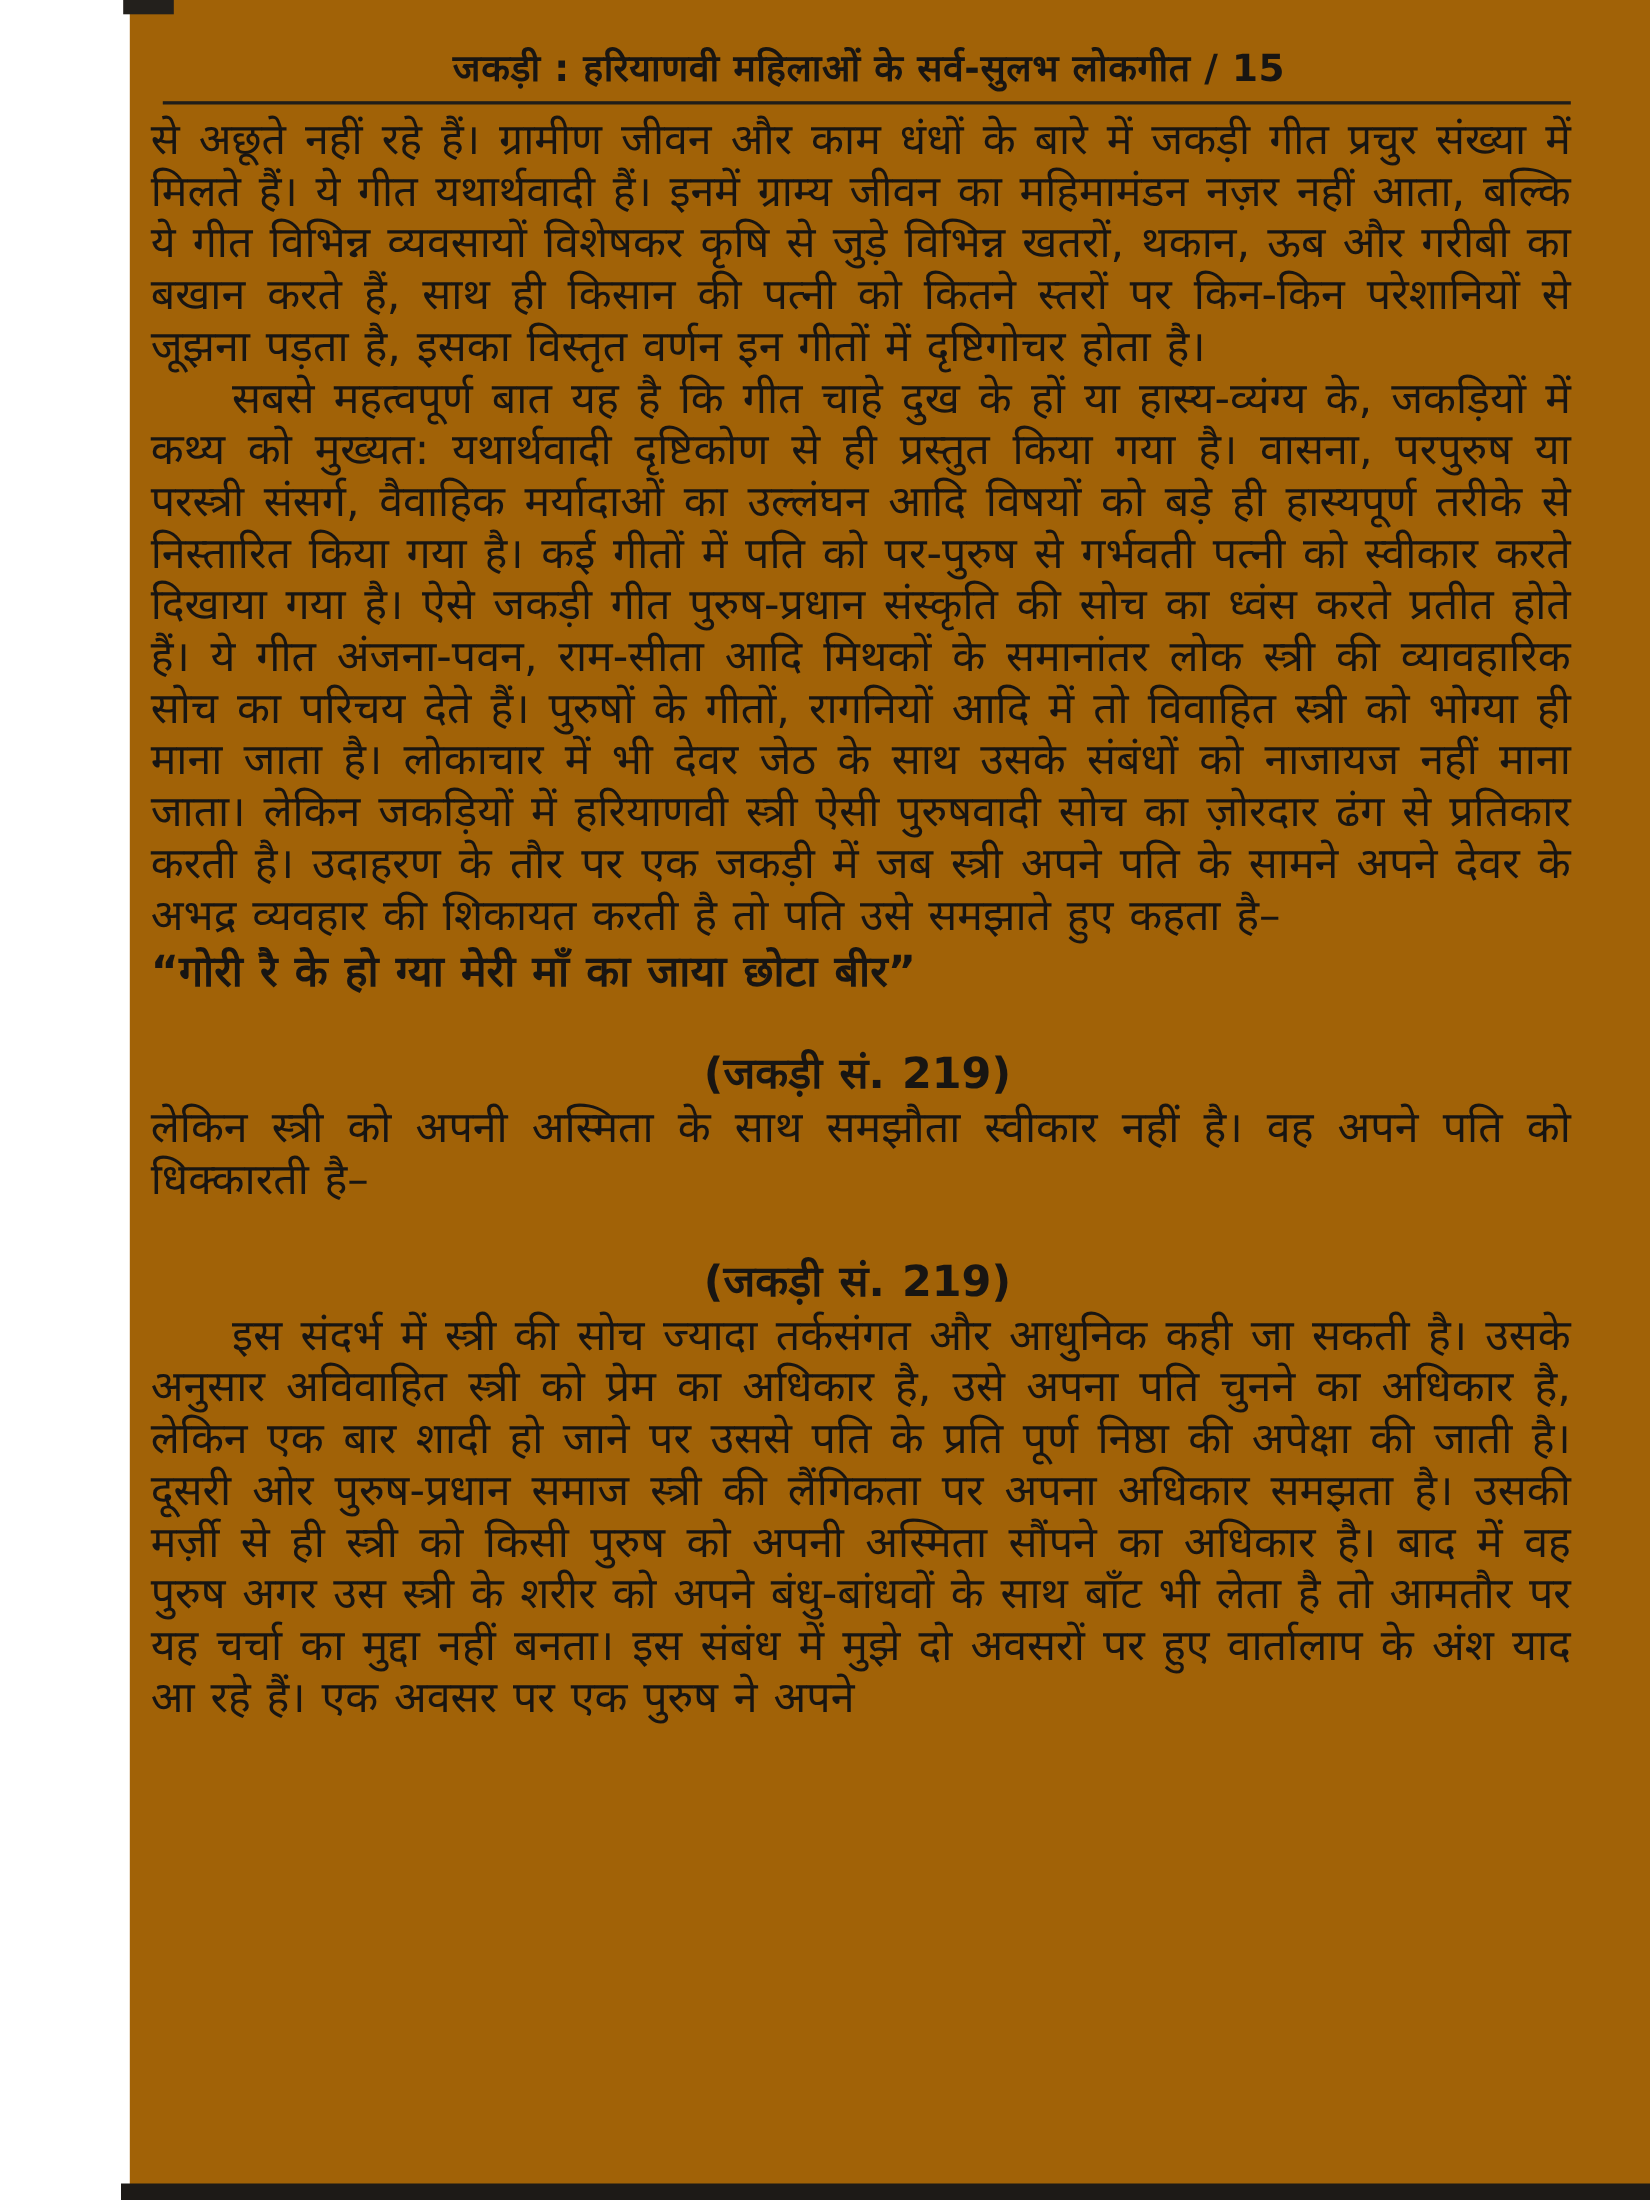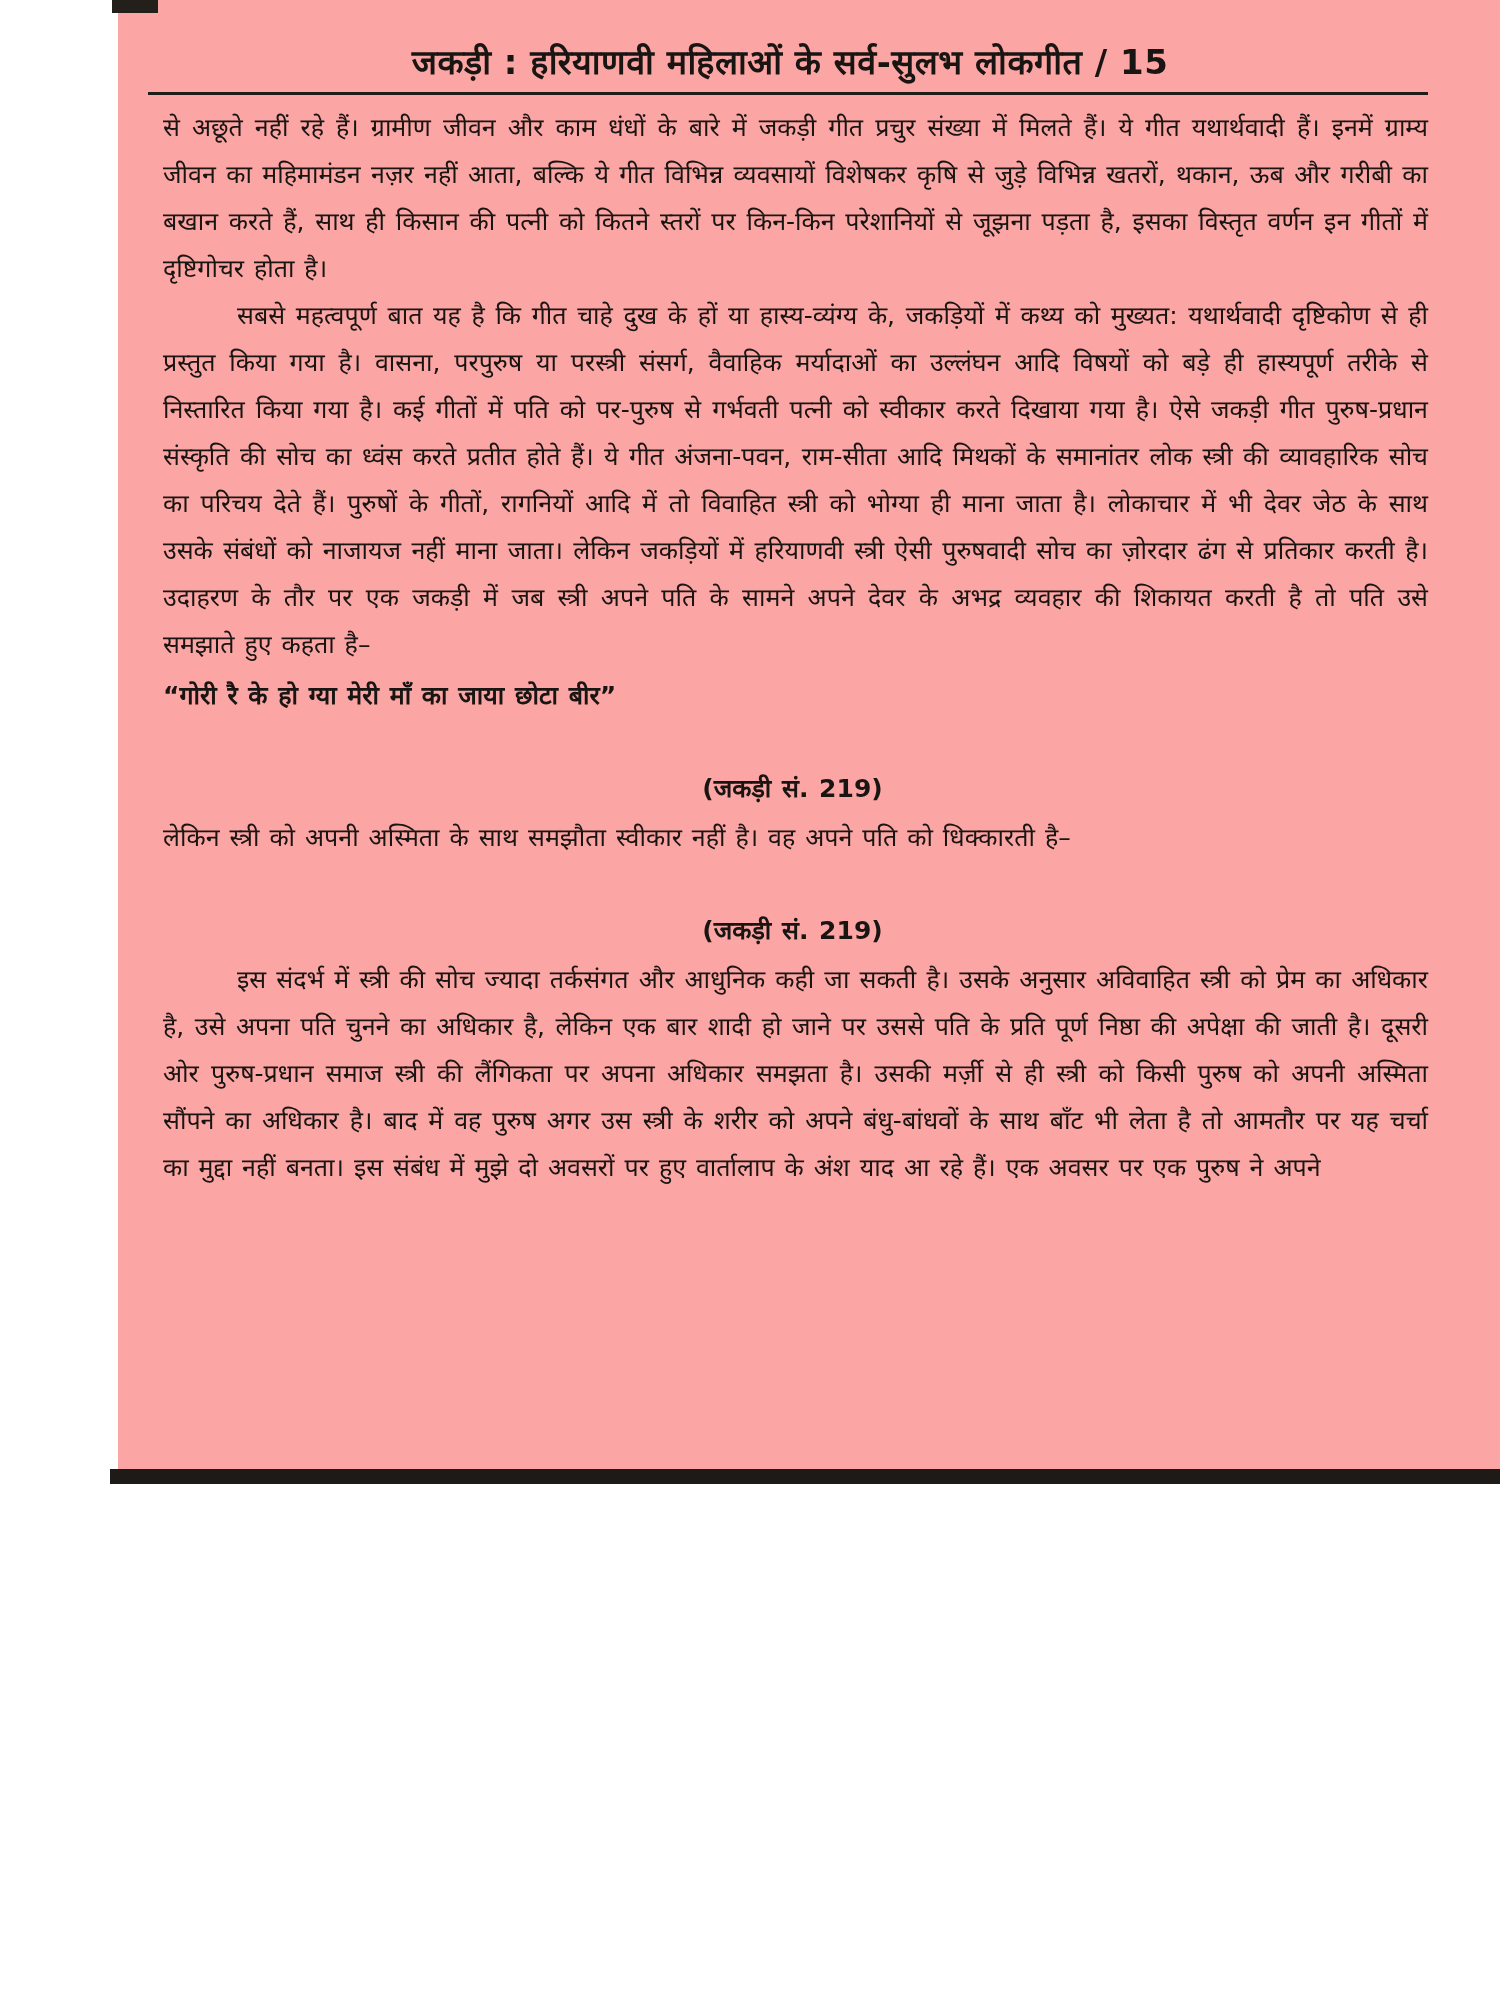--- a/index.html
+++ b/index.html
@@ -1,20 +1,20 @@
 <!DOCTYPE html>
 <html lang="hi"><head>
 <meta charset="utf-8">
 <style>
   html, body { margin: 0; padding: 0; background: #ffffff; }
   .sheet {
     position: relative;
     width: 1500px;
-    height: 1484px;
-    background: #fca5a5;
+    height: 2000px;
+    background: #a16207;
     overflow: hidden;
     font-family: "DejaVu Sans", sans-serif;
     color: #181512;
   }
   
   .left-margin {
     position: absolute;
     left: 0; top: 0;
     width: 118px; height: 100%;
     background: #ffffff;
@@ -45,23 +45,23 @@
   }
   .header-rule {
     position: absolute;
     left: 148px; right: 72px;
     top: 92px;
     height: 0;
     border-top: 3px solid #201d19;
   }
   .content {
     position: absolute;
-    left: 163px; right: 72px;
+    left: 137px; right: 72px;
     top: 104px;
-    font-size: 25px;
+    font-size: 39px;
     line-height: 47px;
     text-align: justify;
     word-spacing: 2px;
   }
   .para { margin: 0; }
   .para.indent { text-indent: 74px; }
   .quote {
     text-align: left;
     font-weight: bold;
     margin: 4px 0 4px 0;

